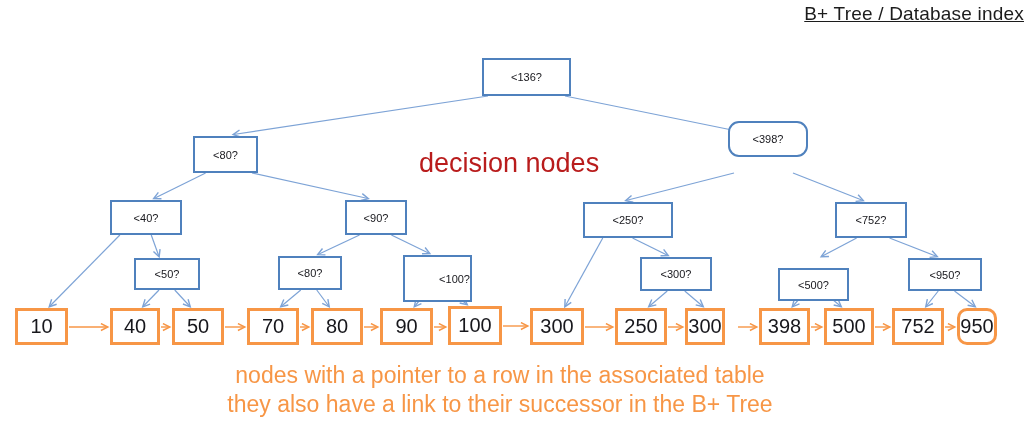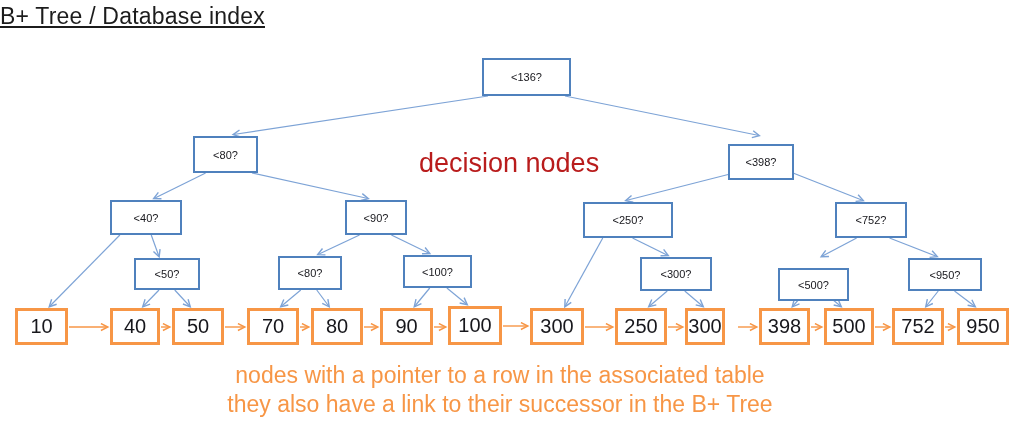--- a/index.html
+++ b/index.html
@@ -5,22 +5,22 @@
   html,body { margin:0; padding:0; background:#ffffff; }
   .canvas {
     position:relative;
     width:1024px; height:424px;
     background:#ffffff;
     font-family:"Liberation Sans", sans-serif;
     overflow:hidden;
   }
   .title {
     position:absolute; top:3px; left:0; width:100%;
-    text-align:left;
-    font-size:23px; color:#1c1c1c;
+    text-align:right;
+    font-size:19px; color:#1c1c1c;
     text-decoration:underline;
     letter-spacing:0.2px;
   }
   #edges { position:absolute; left:0; top:0; width:1024px; height:424px; }
   .node {
     position:absolute;
     display:flex; align-items:center; justify-content:center;
     background:#ffffff; box-sizing:border-box;
     color:#17171c;
   }
@@ -91,42 +91,42 @@
       <line x1="875" y1="327" x2="889.5" y2="327" stroke="#f79646" stroke-width="1.4" marker-end="url(#ao)"></line>
       <line x1="945" y1="327" x2="954.5" y2="327" stroke="#f79646" stroke-width="1.4" marker-end="url(#ao)"></line>
     </svg>
   <div id="nodes">
       <div class="node decision" style="left: 482px; top: 58px; width: 89px; height: 38px;">
         <span>&lt;136?</span>
       </div>
       <div class="node decision" style="left: 193px; top: 136px; width: 65px; height: 37px;">
         <span>&lt;80?</span>
       </div>
-      <div class="node decision" style="left: 728px; top: 144px; width: 66px; height: 36px;">
+      <div class="node decision" style="left: 728px; top: 121px; width: 80px; height: 36px; border-radius: 11px;">
         <span>&lt;398?</span>
       </div>
       <div class="node decision" style="left: 110px; top: 200px; width: 72px; height: 35px;">
         <span>&lt;40?</span>
       </div>
       <div class="node decision" style="left: 345px; top: 200px; width: 62px; height: 35px;">
         <span>&lt;90?</span>
       </div>
       <div class="node decision" style="left: 583px; top: 202px; width: 90px; height: 36px;">
         <span>&lt;250?</span>
       </div>
       <div class="node decision" style="left: 835px; top: 202px; width: 72px; height: 36px;">
         <span>&lt;752?</span>
       </div>
       <div class="node decision" style="left: 134px; top: 258px; width: 66px; height: 32px;">
         <span>&lt;50?</span>
       </div>
       <div class="node decision" style="left: 278px; top: 256px; width: 64px; height: 34px;">
         <span>&lt;80?</span>
       </div>
-      <div class="node decision" style="left: 403px; top: 255px; width: 69px; height: 33px;">
+      <div class="node decision" style="left: 403px; top: 255px; width: 69px; height: 47px; justify-content: flex-end;">
         <span>&lt;100?</span>
       </div>
       <div class="node decision" style="left: 640px; top: 257px; width: 72px; height: 34px;">
         <span>&lt;300?</span>
       </div>
       <div class="node decision" style="left: 778px; top: 268px; width: 71px; height: 33px;">
         <span>&lt;500?</span>
       </div>
       <div class="node decision" style="left: 908px; top: 258px; width: 74px; height: 33px;">
         <span>&lt;950?</span>
@@ -163,21 +163,21 @@
       </div>
       <div class="node leaf" style="left: 759px; top: 308px; width: 51px; height: 37px;">
         <span>398</span>
       </div>
       <div class="node leaf" style="left: 824px; top: 308px; width: 50px; height: 37px;">
         <span>500</span>
       </div>
       <div class="node leaf" style="left: 892px; top: 308px; width: 52px; height: 37px;">
         <span>752</span>
       </div>
-      <div class="node leaf" style="left: 957px; top: 308px; width: 52px; height: 37px;">
+      <div class="node leaf" style="left: 957px; top: 308px; width: 40px; height: 37px; border-radius: 10px;">
         <span>950</span>
       </div>
     </div>
   <div class="decision-label">decision nodes</div>
   <div class="caption">
     <div>nodes with a pointer to a row in the associated table</div>
     <div>they also have a link to their successor in the B+ Tree</div>
   </div>
 </div>
 

